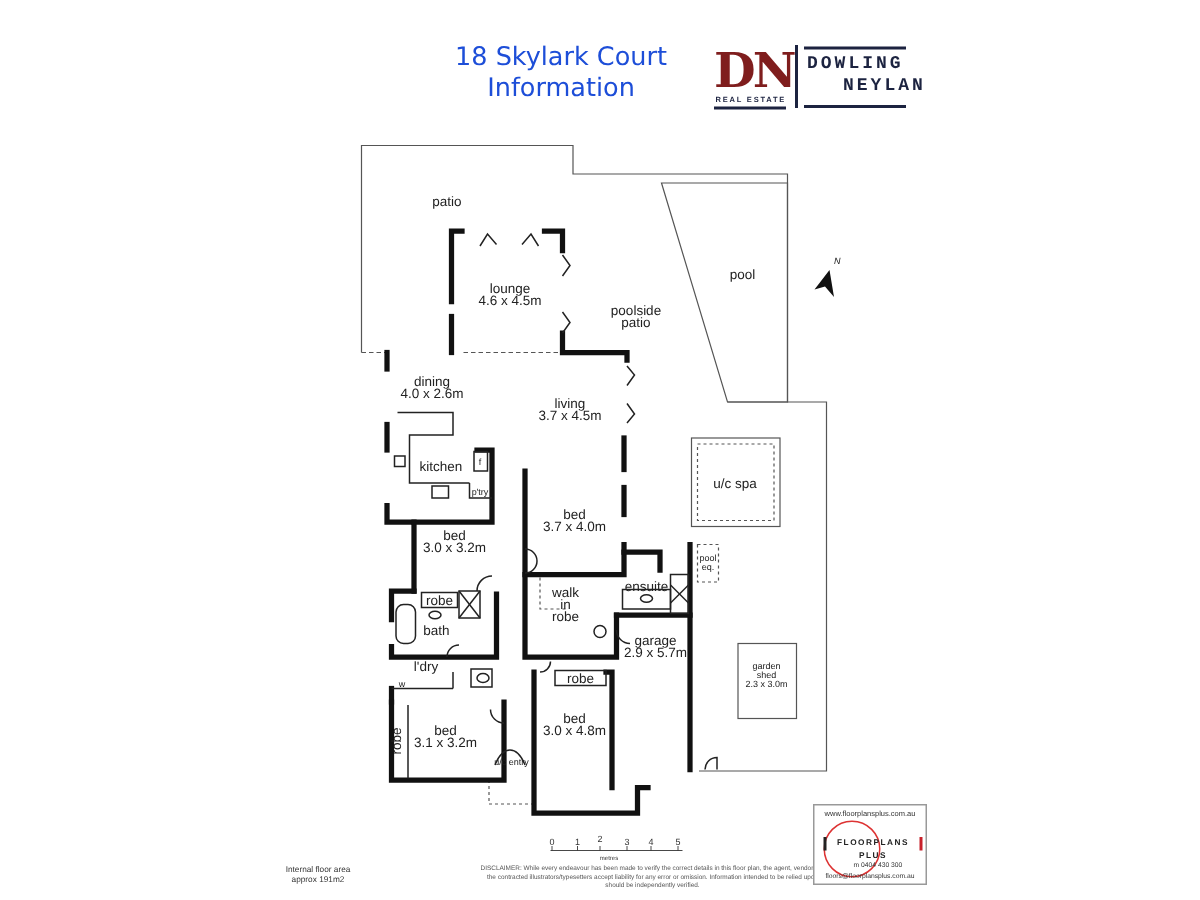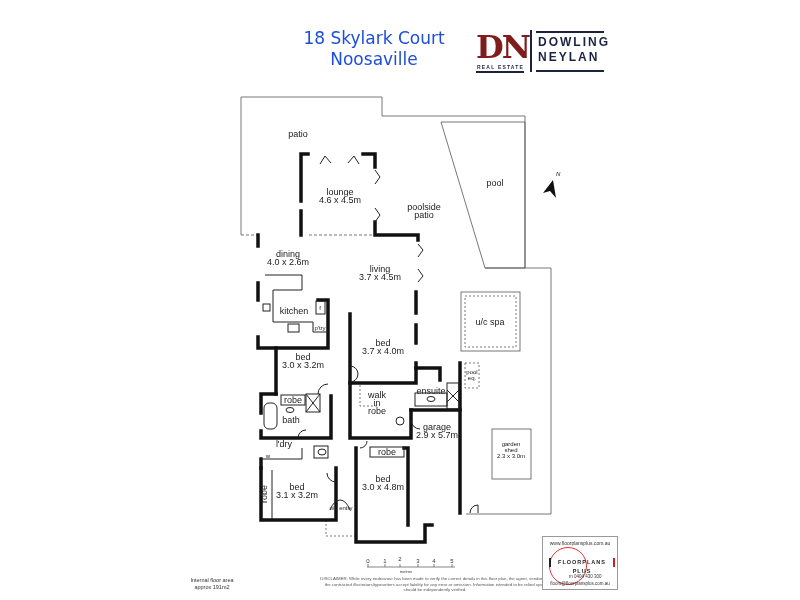--- a/index.html
+++ b/index.html
@@ -4,41 +4,41 @@
 <style>
   html, body { margin:0; padding:0; background:#ffffff; }
   body { width:800px; height:600px; position:relative; overflow:hidden; font-family:"Liberation Sans", sans-serif; }
   .title { position:absolute; left:300px; top:28px; width:148px; text-align:center; font-family:"DejaVu Sans", sans-serif; font-size:17px; color:#1d4ed8; line-height:21px; }
   .logo { position:absolute; left:476px; top:30px; width:120px; height:44px; }
   .dn { position:absolute; left:0; top:0; font-family:"DejaVu Serif", serif; font-weight:bold; font-size:32px; color:#7f1d1d; letter-spacing:-2px; line-height:34px; }
   .dn-sub { position:absolute; left:1px; top:34px; font-size:5px; color:#1c2340; letter-spacing:1.2px; font-weight:bold; }
   .dn-line1 { position:absolute; left:0; top:41px; width:48px; height:2px; background:#1c2340; }
   .brand-box { position:absolute; left:54px; top:0; width:72px; height:42px; border-left:2px solid #1c2340; }
   .brand-top { position:absolute; left:4px; top:1px; width:68px; height:2px; background:#1c2340; }
-  .brand1, .brand2 { position:absolute; left:6px; font-family:Liberation Sans, sans-serif; font-weight:bold; font-size:12px; color:#1c2340; letter-spacing:2px; }
-  .brand1 { top:5px; } .brand2 { top:20px; }
+  .brand1, .brand2 { position:absolute; left:6px; font-family:Liberation Mono, monospace; font-weight:bold; font-size:12px; color:#1c2340; letter-spacing:2px; }
+  .brand1 { top:5px; } .brand2 { top:20px;margin-left:24px; }
   .brand-bot { position:absolute; left:4px; top:40px; width:68px; height:2px; background:#1c2340; }
   svg.plan { position:absolute; left:0; top:0; }
   .lbl { font-family:"Liberation Sans", sans-serif; fill:#222; font-size:9px; text-anchor:middle; }
   .lbl-s { font-size:6px; }
   .area-note { position:absolute; left:182px; top:577px; width:60px; font-size:5.5px; color:#333; text-align:center; line-height:7px; }
   .disclaimer { position:absolute; left:320px; top:576px; width:230px; font-size:4.3px; color:#555; text-align:center; line-height:5.5px; }
   .fpp { position:absolute; left:542px; top:536px; width:74px; height:52px; border:1px solid #999; background:#fff; }
   .fpp-url { position:absolute; left:0; top:3px; width:74px; text-align:center; font-size:5px; color:#333; }
   .fpp-name { position:absolute; left:6px; top:21px; width:62px; height:9px; border-left:2px solid #222; border-right:2px solid #c8202a; text-align:center; font-size:5.5px; font-weight:bold; letter-spacing:1px; color:#222; line-height:9px; }
   .fpp-circle { position:absolute; left:6px; top:10px; width:36px; height:36px; border:1px solid #d33; border-radius:50%; }
   .fpp-phone { position:absolute; left:26px; top:37px; font-size:4.5px; color:#333; }
   .fpp-email { position:absolute; left:2px; top:44px; width:70px; text-align:center; font-size:4.5px; color:#333; }
 </style>
 </head>
 <body>
 
 <div class="title">
   <div>18 Skylark Court</div>
-  <div>Noosaville</div>
+  <div>Information</div>
 </div>
 
 <div class="logo">
   <div class="dn">DN</div>
   <div class="dn-sub">REAL ESTATE</div>
   <div class="dn-line1"></div>
   <div class="brand-box">
     <div class="brand-top"></div>
     <div class="brand1">DOWLING</div>
     <div class="brand2">NEYLAN</div>

